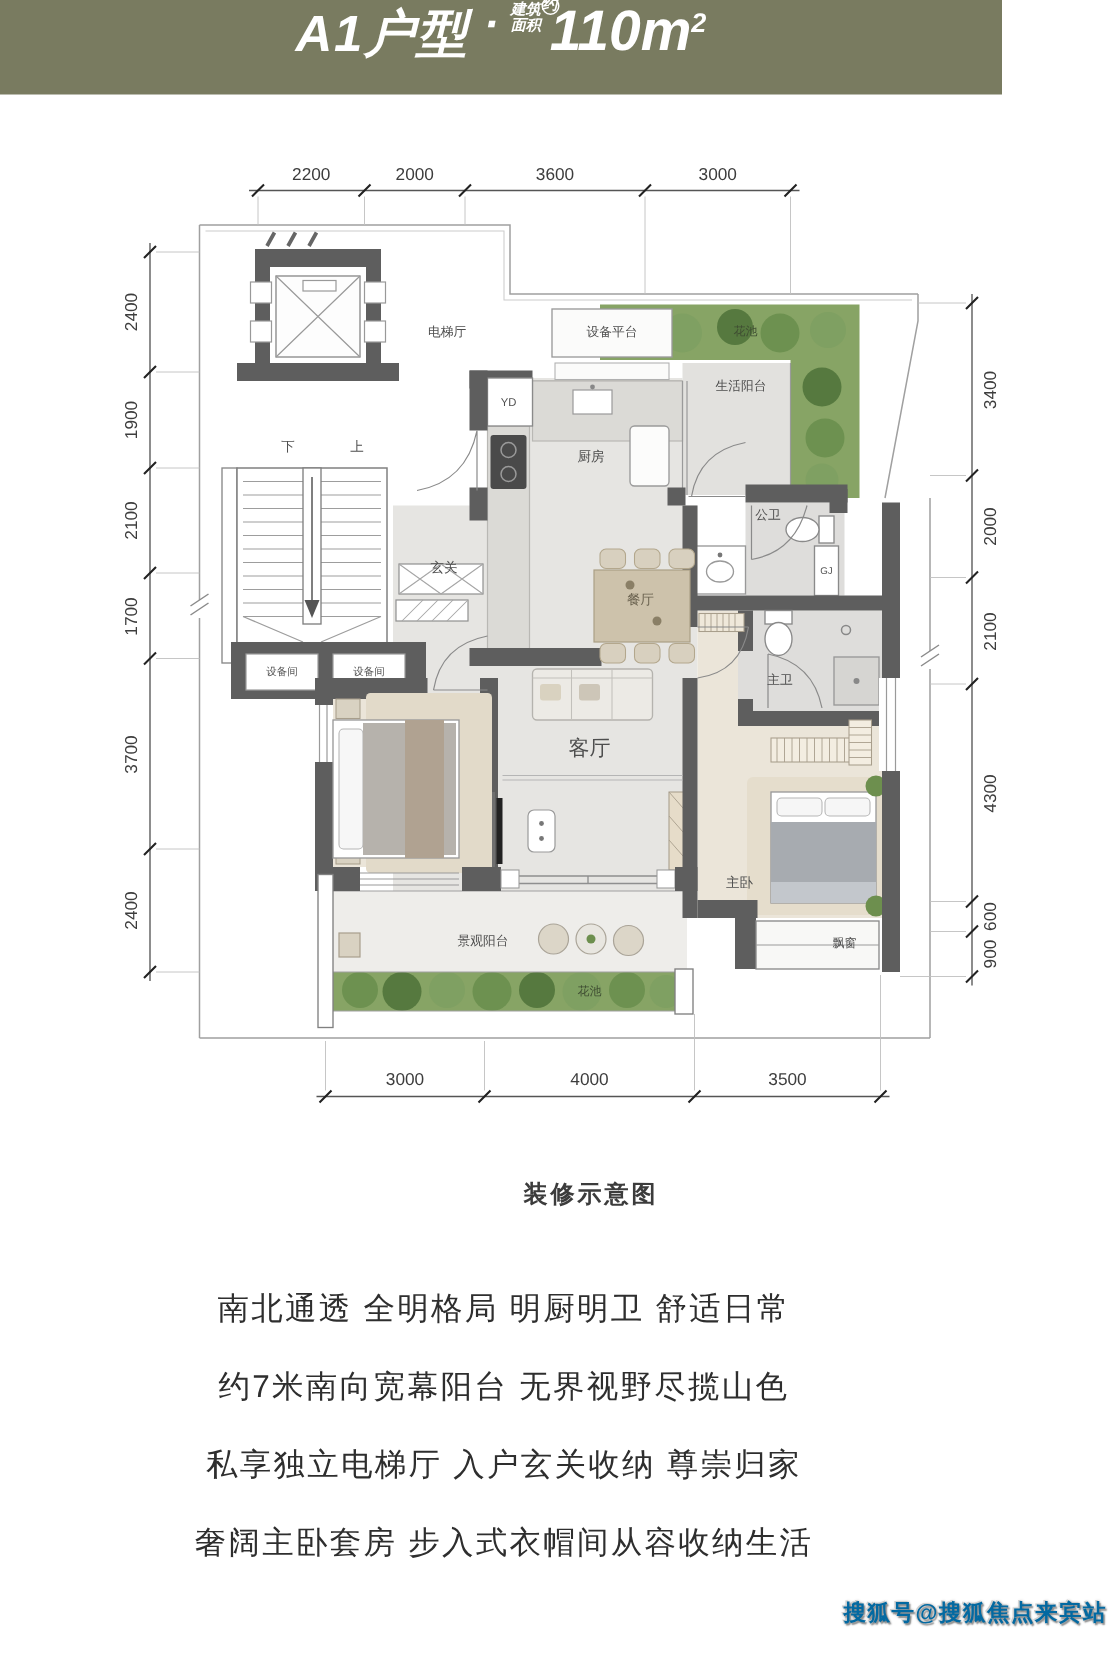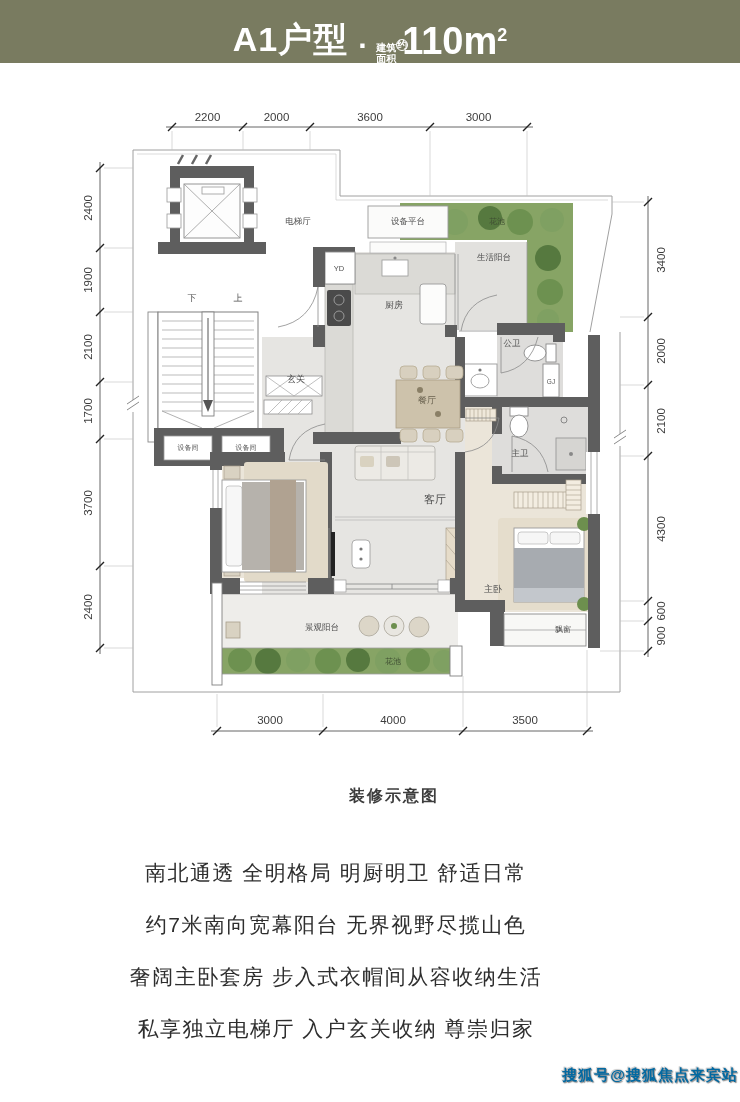--- a/index.html
+++ b/index.html
@@ -1,20 +1,20 @@
 <!DOCTYPE html>
 <html><head>
 <meta charset="utf-8">
 <style>
   html,body{margin:0;padding:0;background:#ffffff;}
   #page{position:relative;width:740px;height:1102px;background:#ffffff;overflow:hidden;
         font-family:"Liberation Sans","DejaVu Sans",sans-serif;}
   
-  #header{position:absolute;left:0;top:0;width:740px;height:63px;display:flex;
-          align-items:flex-end;justify-content:center;}
+  #header{position:absolute;left:0;top:0;width:668px;height:63px;display:flex;
+          align-items:flex-start;justify-content:center;font-style:italic;}
   #header .t1{color:#fff;font-size:34px;font-weight:bold;letter-spacing:1px;}
   #header .dot{color:#fff;font-size:30px;font-weight:bold;margin:0 8px 0 10px;}
   #header .stack{display:flex;flex-direction:column;line-height:11px;margin-right:6px;position:relative;top:1px;}
   #header .stack span{color:#fff;font-size:10px;font-weight:bold;}
   #header .approx{position:absolute;right:-12px;top:-3px;width:10px;height:10px;border:1px solid #fff;
           border-radius:50%;font-size:7px;line-height:10px;text-align:center;color:#fff;font-weight:normal;}
   #header .t2{color:#fff;font-size:38px;font-weight:bold;letter-spacing:0px;}
   #header sup{color:#fff;font-size:18px;font-weight:bold;vertical-align:top;line-height:30px;}
   
   #plan{position:absolute;left:0;top:0;width:740px;height:760px;}
@@ -290,21 +290,21 @@
         <span style="left: 394px; top: 305px; font-size: 9px;">厨房</span>
         <span style="left: 339px; top: 268px; font-size: 7.5px;">YD</span>
         <span style="left: 192px; top: 298px; font-size: 9px;">下</span>
         <span style="left: 238px; top: 298px; font-size: 9px;">上</span>
         <span style="left: 188px; top: 448px; font-size: 7px; color: rgb(85, 85, 85);">设备间</span>
         <span style="left: 246px; top: 448px; font-size: 7px; color: rgb(85, 85, 85);">设备间</span>
         <span style="left: 296px; top: 356px; font-size: 9px; margin-top: 23px;">玄关</span>
         <span style="left: 427px; top: 400px; font-size: 9px; color: rgb(106, 98, 79);">餐厅</span>
         <span style="left: 512px; top: 344px; font-size: 8.5px;">公卫</span>
         <span style="left: 551px; top: 381px; font-size: 6.5px; color: rgb(85, 85, 85);">GJ</span>
-        <span style="left: 393px; top: 499px; font-size: 11px; margin-left: 42px;">客厅</span>
+        <span style="left: 393px; top: 499px; font-size: 14px;">客厅</span>
         <span style="left: 520px; top: 454px; font-size: 8.5px;">主卫</span>
         <span style="left: 493px; top: 589px; font-size: 9px;">主卧</span>
         <span style="left: 563px; top: 629px; font-size: 8px;">飘窗</span>
         <span style="left: 322px; top: 628px; font-size: 8.5px;">景观阳台</span>
         <span style="left: 393px; top: 661px; font-size: 8px; color: rgb(63, 77, 50);">花池</span>
         <span class="dim" style="left: 207.5px; top: 117px;">2200</span>
         <span class="dim" style="left: 276.5px; top: 117px;">2000</span>
         <span class="dim" style="left: 370px; top: 117px;">3600</span>
         <span class="dim" style="left: 478.5px; top: 117px;">3000</span>
         <span class="dim rot" style="left: 88px; top: 208px;">2400</span>
@@ -334,18 +334,18 @@
       <span class="approx">约</span>
     </span>
     <span class="t2"><span>110m</span><sup>2</sup></span>
   </div>
 
   <div id="caption">装修示意图</div>
 
   <div id="features">
       <p>南北通透 全明格局 明厨明卫 舒适日常</p>
       <p>约7米南向宽幕阳台 无界视野尽揽山色</p>
+      <p>私享独立电梯厅 入户玄关收纳 尊崇归家</p>
       <p>奢阔主卧套房 步入式衣帽间从容收纳生活</p>
-      <p>私享独立电梯厅 入户玄关收纳 尊崇归家</p>
     </div>
 
   <div id="watermark">搜狐号@搜狐焦点来宾站</div>
 </div>
 
 </body></html>

